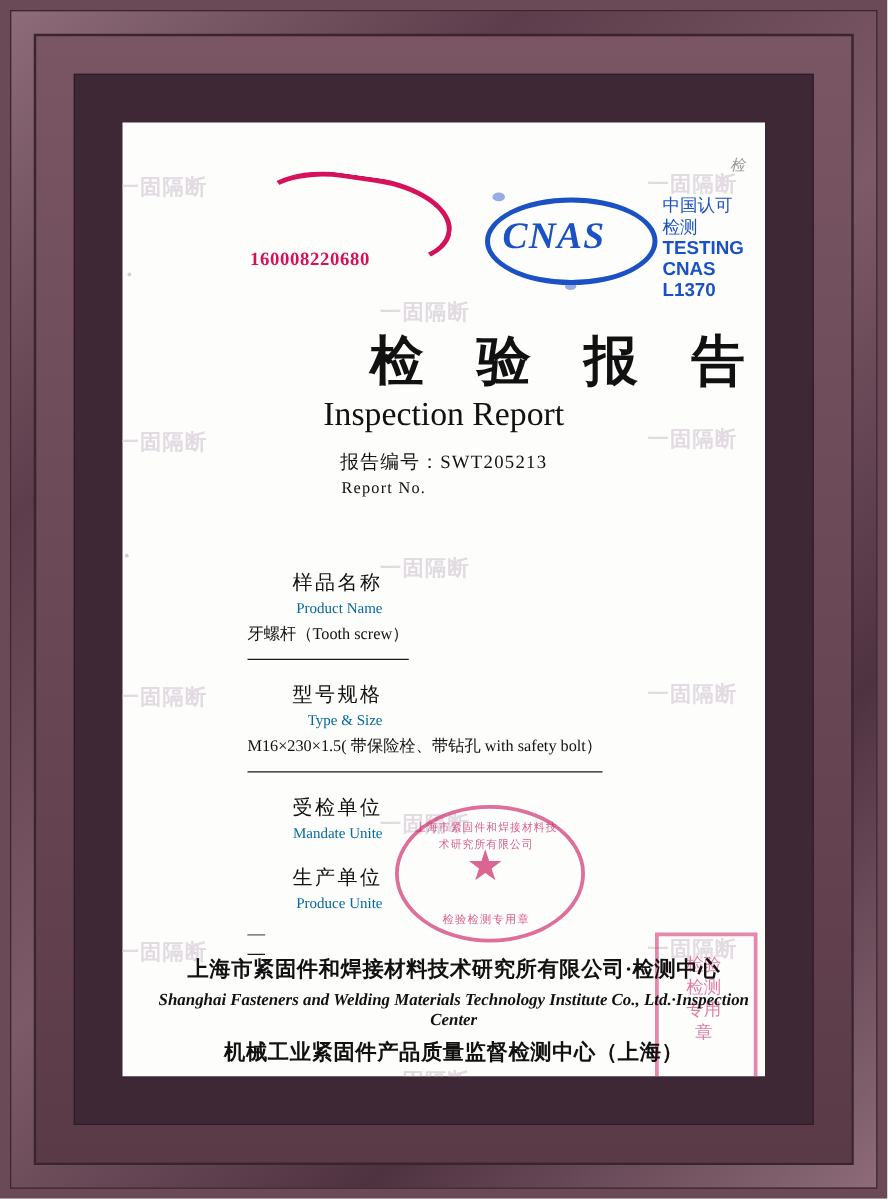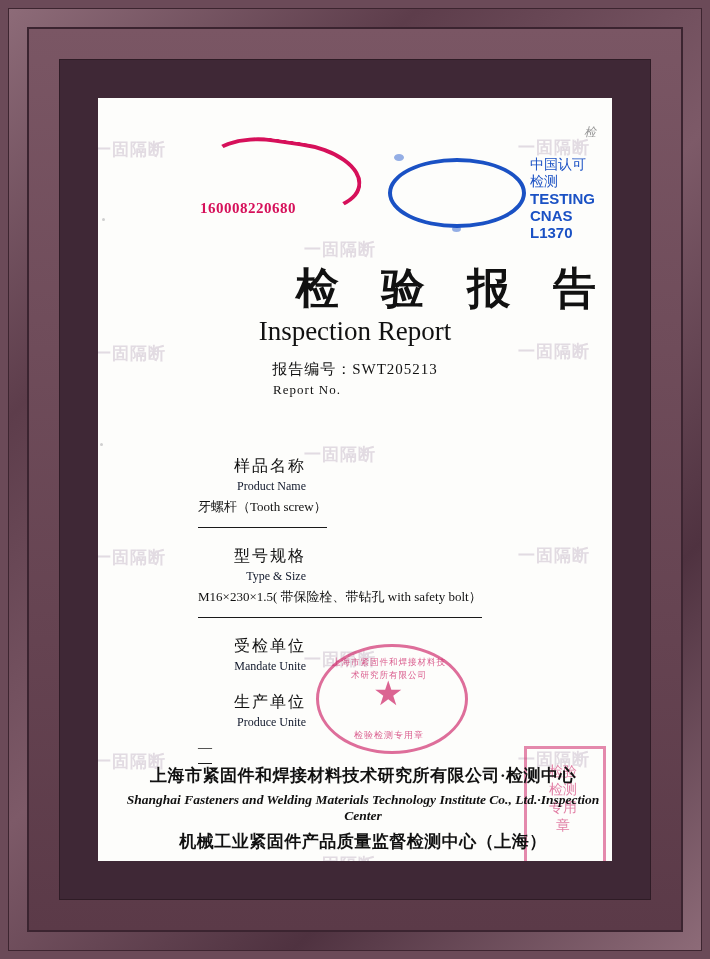--- a/index.html
+++ b/index.html
@@ -218,21 +218,21 @@
   .field-label .cn {
     font-family: "Liberation Serif", serif;
     font-size: 16px;
     letter-spacing: 2px;
     color: #111;
     white-space: nowrap;
   }
   .field-label .en {
     font-family: "Liberation Serif", serif;
     font-size: 12px;
-    color: #0f172a;
+    color: #0369a1;
     white-space: nowrap;
     margin-top: 2px;
   }
   .field-value {
     flex: 1 1 auto;
     border-bottom: 1px solid #1a1a1a;
     min-height: 34px;
     text-align: center;
     font-family: "Liberation Serif", serif;
     font-size: 13px;
@@ -416,20 +416,21 @@
 
           <div class="stamp-ma">
             <div class="ma-arc"></div>
             <div class="ma-num">160008220680</div>
           </div>
 
           <div class="stamp-cnas">
             <div class="cnas-blot" style="left:6px; top:14px; width:10px; height:7px;"></div>
             <div class="cnas-blot" style="left:64px; top:86px; width:9px; height:6px;"></div>
             <div class="cnas-ellipse"></div>
+            <div class="cnas-word">CNAS</div>
             <div class="cnas-right">
               <div class="l1">中国认可</div>
               <div class="l2">检测</div>
               <div class="l3">TESTING</div>
               <div class="l4">CNAS L1370</div>
             </div>
           </div>
 
           <div class="title-cn">检 验 报 告</div>
           <div class="title-en">Inspection Report</div>

